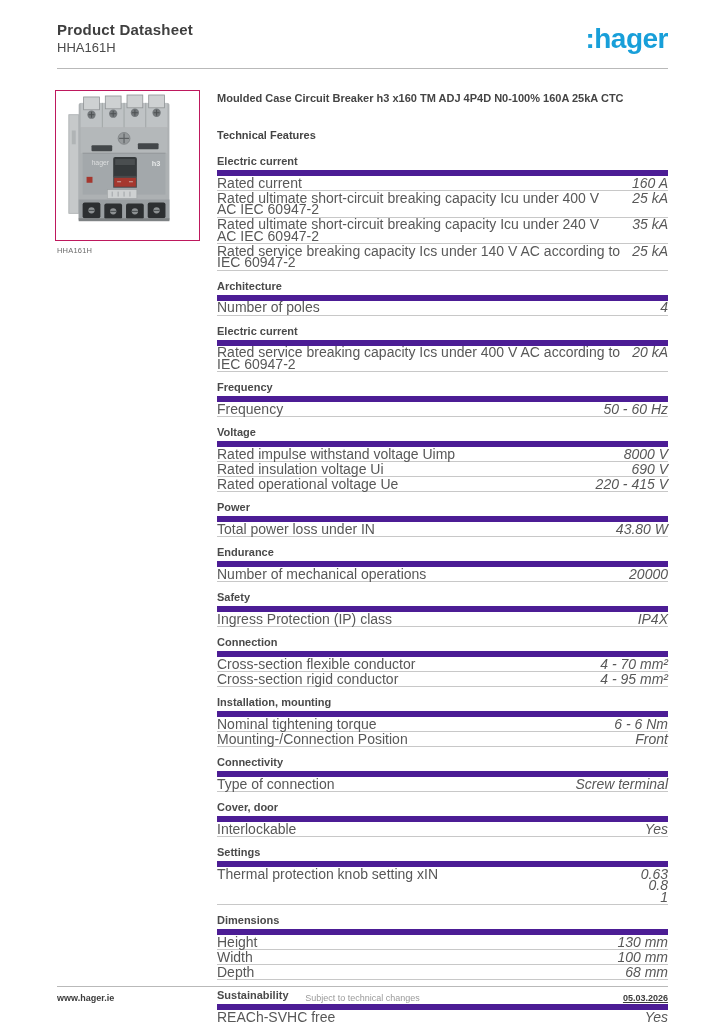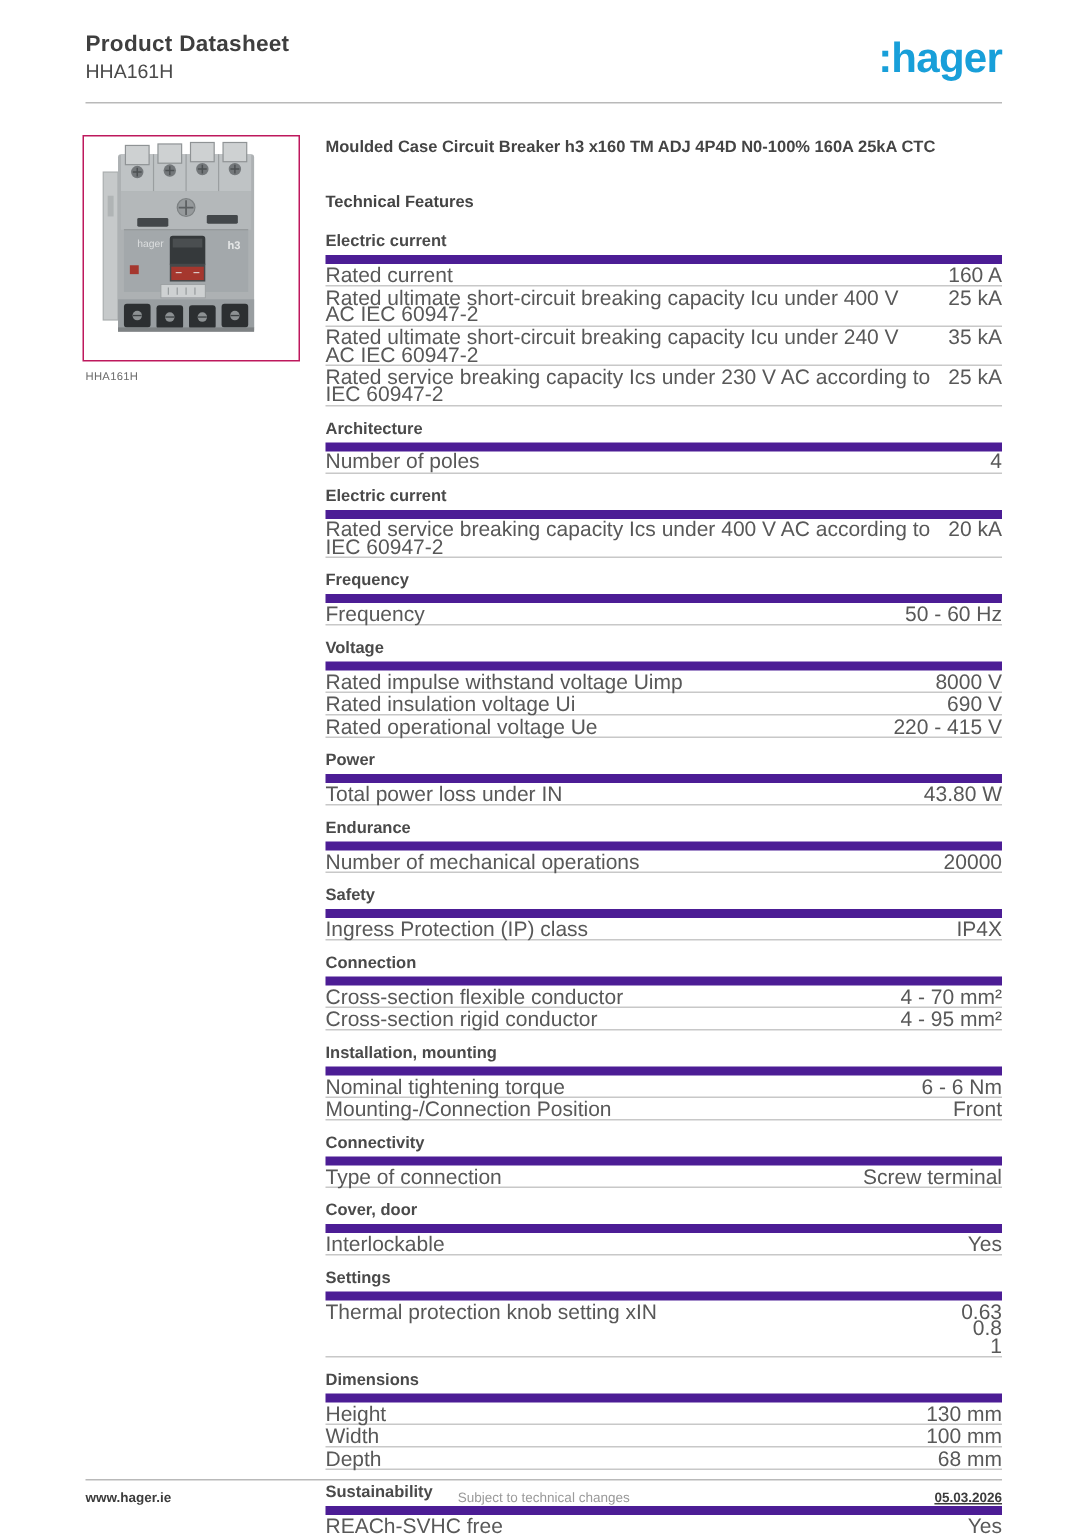--- a/index.html
+++ b/index.html
@@ -22,21 +22,21 @@
   
   .content { position:absolute; left:217px; top:91px; width:451px; }
   .product-title { font-size:11px; font-weight:bold; color:#444; line-height:14px; margin-bottom:24px; }
   .tech-heading { font-size:11px; font-weight:bold; color:#444; margin-bottom:14px; }
 
   .spec-section { margin-bottom:9px; }
   .section-title { font-size:11px; font-weight:bold; color:#4a4a4a; padding-bottom:3px; border-bottom:6px solid #4c1d95; line-height:12px; }
   .row { display:flex; justify-content:space-between; align-items:flex-start; border-bottom:1px solid #c8c8c8; padding:1.5px 0 1px 0; font-size:14px; color:#585858; line-height:11.5px; min-height:14px; }
   .row-label { flex:1 1 auto; padding-right:12px; }
   .row-value { flex:0 0 auto; text-align:right; white-space:nowrap; }
-  .row-value div { line-height:11.5px; }
+  .row-value div { line-height:11.5px;font-style:italic; }
 
   
   .footer-rule { position:absolute; left:57px; right:56px; top:986px; border-top:1px solid #b9b9b9; }
   .footer { position:absolute; left:57px; right:56px; top:993px; font-size:9px; display:flex; justify-content:space-between; align-items:center; }
   .footer-site { font-weight:bold; color:#3c3c3c; }
   .footer-note { color:#9a9a9a; position:absolute; left:0; right:0; text-align:center; }
   .footer-date { font-weight:bold; color:#3c3c3c;text-decoration:underline; }
 </style>
 </head>
 <body>
@@ -167,21 +167,21 @@
                 <div>25 kA</div>
               </div>
   </div>
             <div class="row">
     <div class="row-label">Rated ultimate short-circuit breaking capacity Icu under 240 V AC IEC 60947-2</div>
     <div class="row-value">
                 <div>35 kA</div>
               </div>
   </div>
             <div class="row">
-    <div class="row-label">Rated service breaking capacity Ics under 230 V AC according to IEC 60947-2</div>
+    <div class="row-label">Rated service breaking capacity Ics under 140 V AC according to IEC 60947-2</div>
     <div class="row-value">
                 <div>25 kA</div>
               </div>
   </div>
           </div>
   </div>
         <div class="spec-section">
     <div class="section-title">Architecture</div>
     <div>
             <div class="row">

